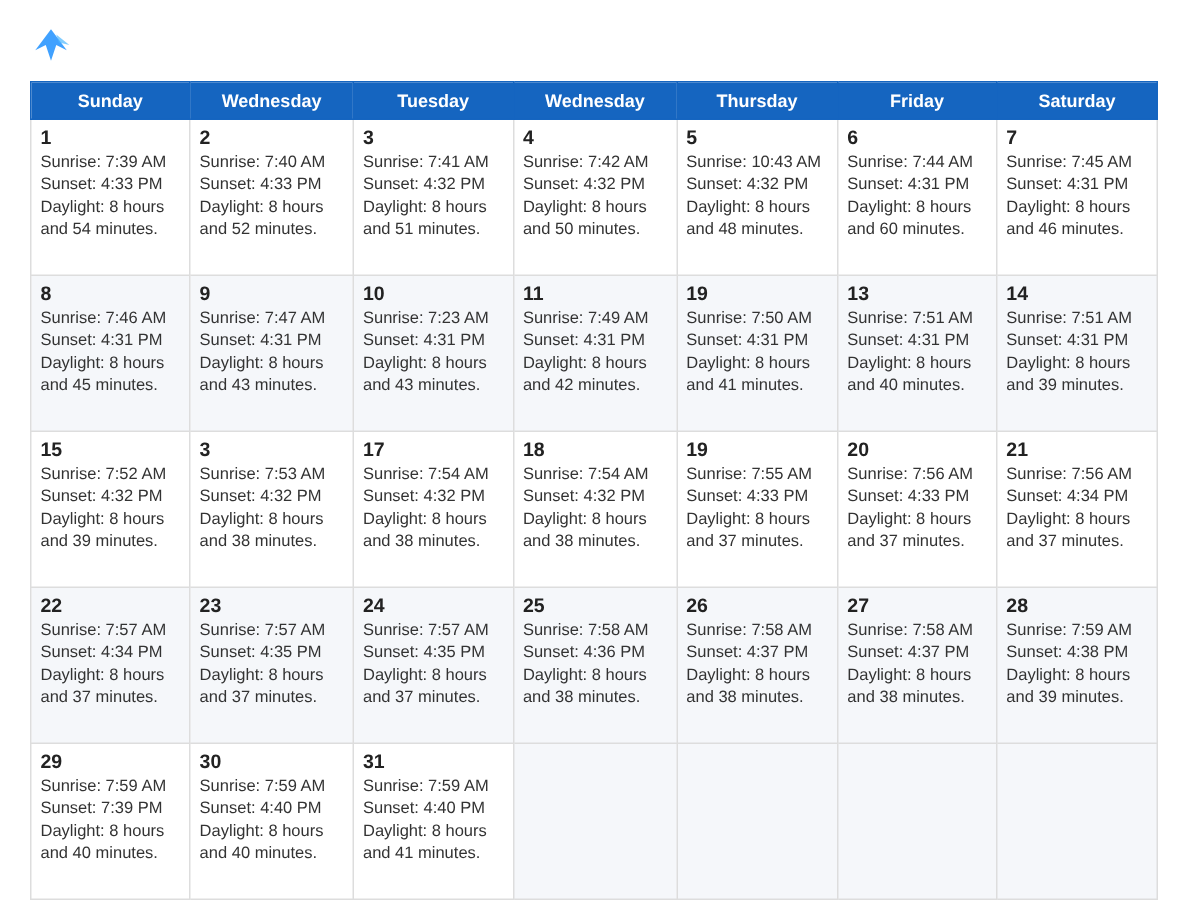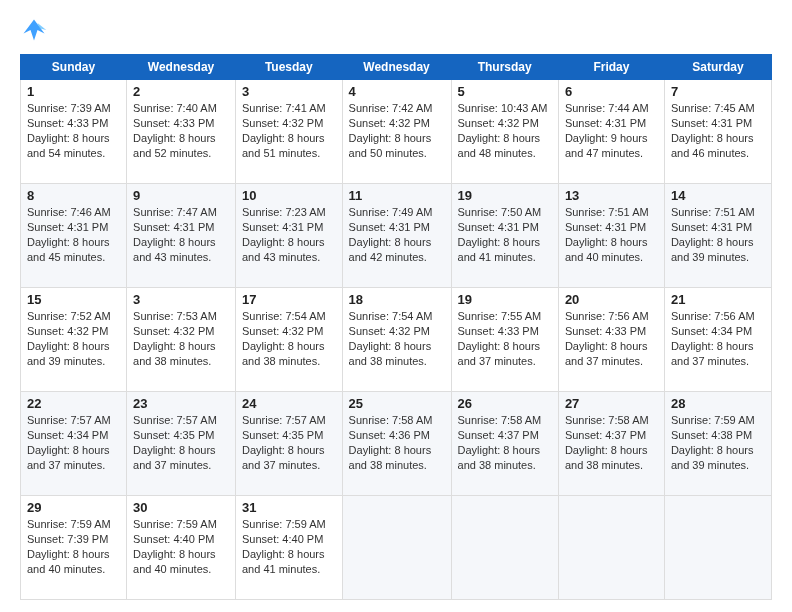--- a/index.html
+++ b/index.html
@@ -171,21 +171,21 @@
             <span>Sunrise: 10:43 AM</span><br>
             <span>Sunset: 4:32 PM</span><br>
             <span>Daylight: 8 hours and 48 minutes.</span>
           </div>
         </td>
           <td>
           <span class="day-num">6</span>
           <div class="day-info">
             <span>Sunrise: 7:44 AM</span><br>
             <span>Sunset: 4:31 PM</span><br>
-            <span>Daylight: 9 hours and 47 minutes.</span>
+            <span>Daylight: 8 hours and 60 minutes.</span>
           </div>
         </td>
           <td>
           <span class="day-num">7</span>
           <div class="day-info">
             <span>Sunrise: 7:45 AM</span><br>
             <span>Sunset: 4:31 PM</span><br>
             <span>Daylight: 8 hours and 46 minutes.</span>
           </div>
         </td>

